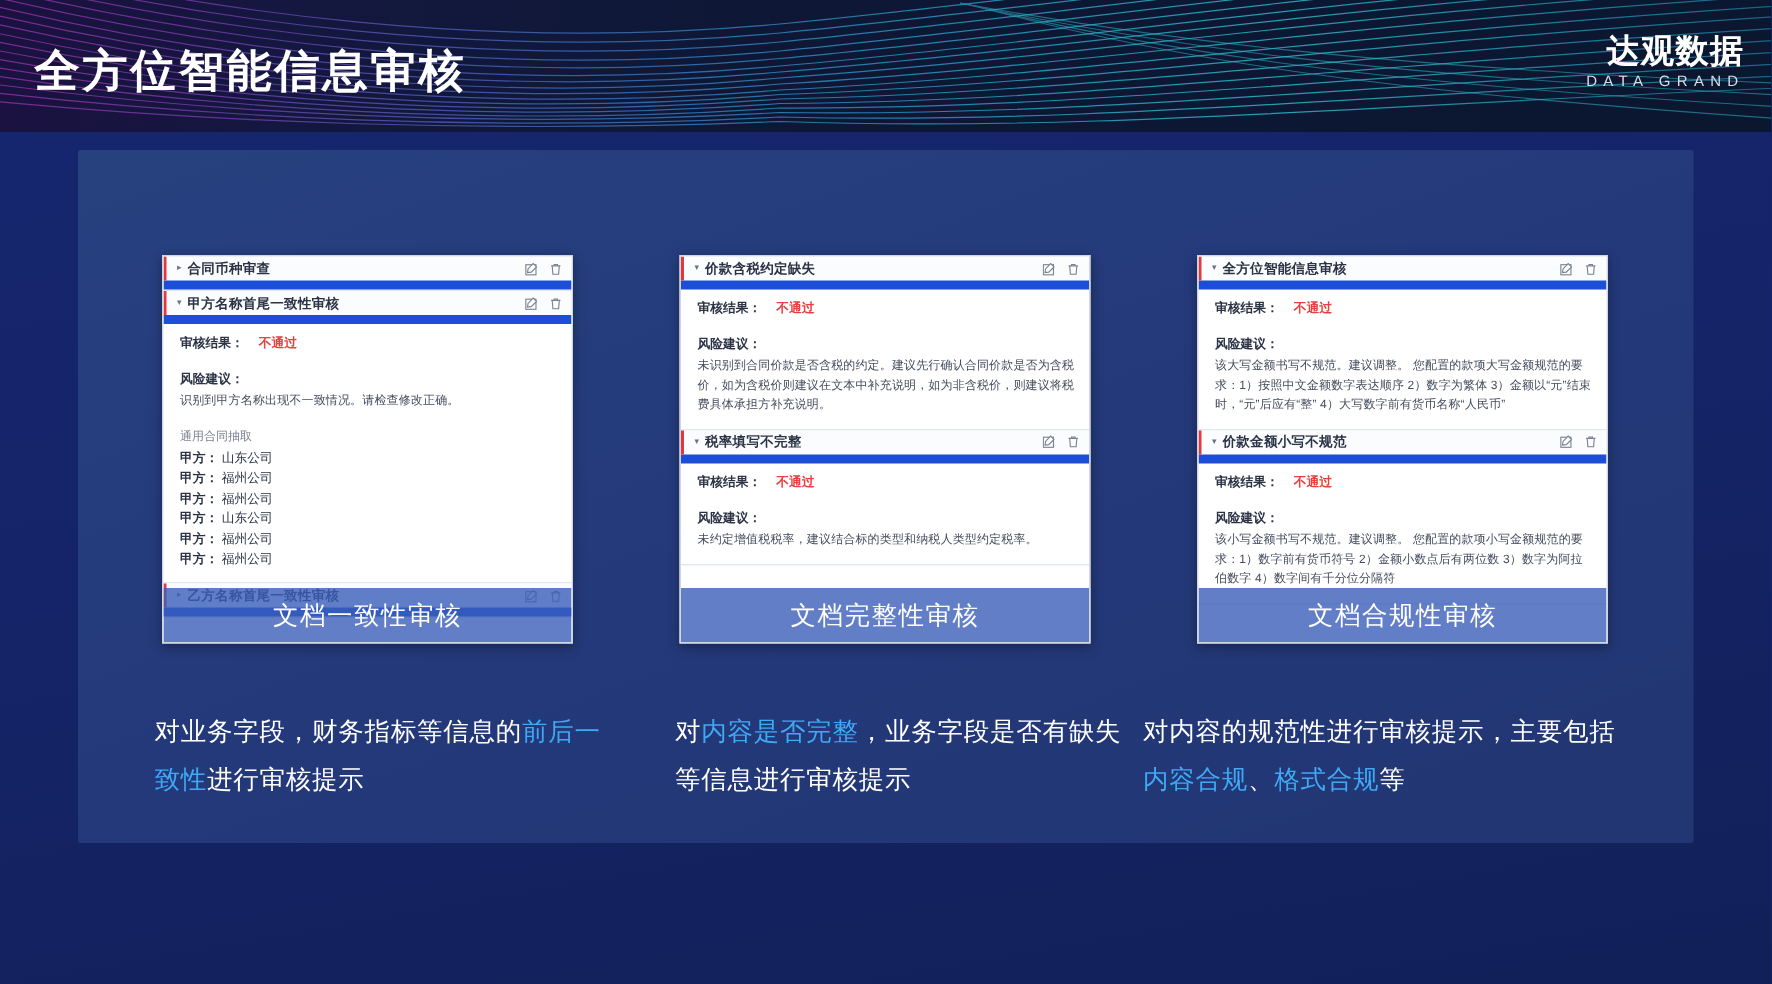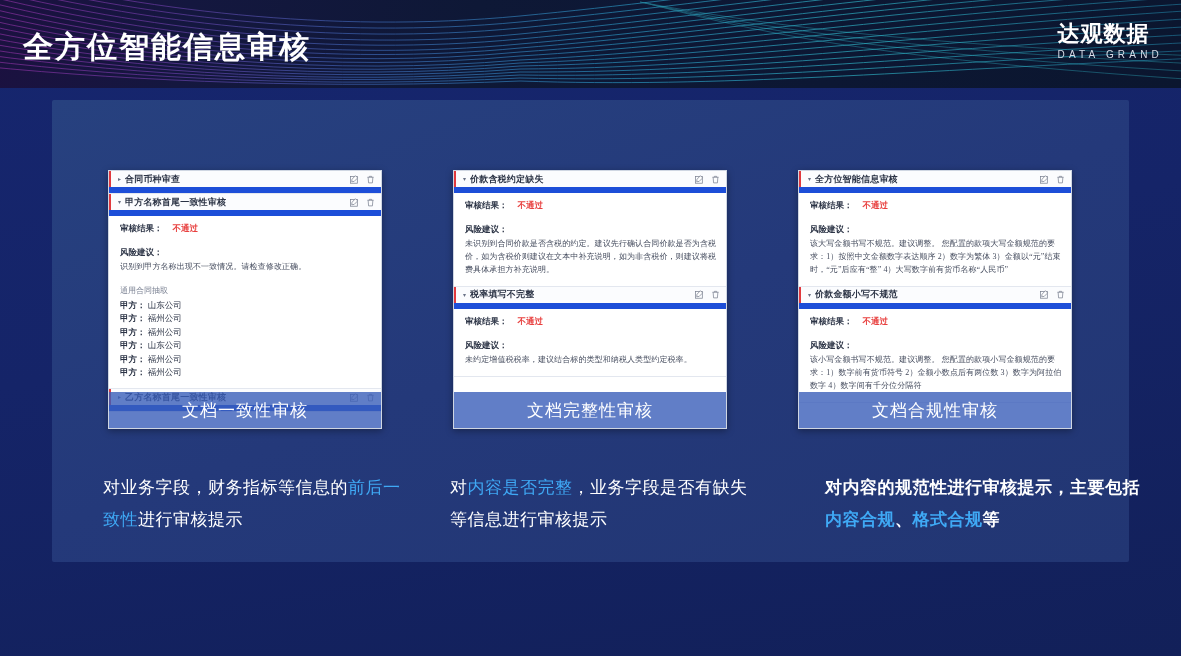--- a/index.html
+++ b/index.html
@@ -11,21 +11,21 @@
   .slide { position:relative; width:1181px; height:656px; overflow:hidden;
     background:linear-gradient(170deg,#16266f 0%,#152468 45%,#122059 100%); }
 
   
   .header { position:absolute; left:0; top:0; width:1181px; height:88px;
     background:linear-gradient(100deg,#1b1140 0%,#14173f 16%,#0e1836 40%,#0c1733 70%,#0b162f 100%);
     overflow:hidden; }
   .hdr-svg { position:absolute; left:0; top:0; width:1181px; height:88px; }
   .page-title { position:absolute; left:23px; top:27px; font-size:30px; font-weight:bold;
     color:#ffffff; letter-spacing:2px; z-index:4; }
-  .logo { position:absolute; right:18px; top:22px; text-align:left; z-index:4; }
+  .logo { position:absolute; right:18px; top:22px; text-align:right; z-index:4; }
   .logo-cn { font-size:22px; font-weight:bold; color:#fff; letter-spacing:1px; line-height:1.1; }
   .logo-en { font-size:10px; color:#d8dde8; letter-spacing:4.2px; margin-top:3px; }
 
   
   .panel { position:absolute; left:52px; top:100px; width:1077px; height:462px;
     background:linear-gradient(160deg,#27417f 0%,#24397a 50%,#223673 100%);
     border-radius:2px; }
 
   .cols { position:absolute; left:0; top:0; width:1181px; height:656px; }
   .col { position:absolute; top:170px; }
@@ -44,42 +44,42 @@
     border-bottom:6px solid #1d4ed8; }
   .sec-head::before { content:""; position:absolute; left:0; top:0; bottom:0;
     width:2px; background:#e0393e; }
   .caret { font-size:6px; color:#6a7287; margin-right:4px; line-height:1; }
   .sec-title { font-size:9px; font-weight:bold; color:#2b3345; letter-spacing:.2px;
     white-space:nowrap; overflow:hidden; }
   .acts { margin-left:auto; display:flex; gap:7px; align-items:center; }
   .ic { width:9px; height:9px; display:block; }
   .ic svg { width:9px; height:9px; display:block; }
 
-  .sec-body { padding:7px 9px 9px 11px; background:#fff;font-family:Liberation Serif, serif; }
+  .sec-body { padding:7px 9px 9px 11px; background:#fff; }
   .row-res { font-size:8.5px; color:#2b3345; font-weight:bold; margin-bottom:12px; }
   .row-res .v { color:#e8403f; margin-left:10px; }
   .lbl { font-size:8.5px; font-weight:bold; color:#2b3345; margin-bottom:2px; }
   .para { font-size:8px; color:#454c5e; line-height:1.62; letter-spacing:.1px; }
 
   .extract-title { font-size:8px; color:#7b8293; margin:11px 0 3px; }
   .kv { font-size:8.5px; color:#2b3345; line-height:1.58; }
   .kv b { font-weight:bold; }
 
   
   .cap { position:absolute; left:0; right:0; bottom:0; height:36px;
     background:rgba(58,94,185,.80);
     display:flex; align-items:center; justify-content:center; }
   .cap span { font-size:17px; color:#ffffff; letter-spacing:1px; }
 
   
   .desc { position:absolute; top:472px; font-size:17px; color:#ffffff;
     line-height:1.88; letter-spacing:.5px; }
   .desc.c1 { left:103px; width:300px; }
   .desc.c2 { left:450px; width:300px; }
-  .desc.c3 { left:825px; width:320px;font-weight:bold; }
+  .desc.c3 { left:762px; width:320px; }
   .hl { color:#3fa9f5; }
 </style>
 </head>
 <body>
 
 <div class="slide">
 
   <div class="header">
     <svg class="hdr-svg" viewBox="0 0 1181 88" preserveAspectRatio="none">
       <defs>

